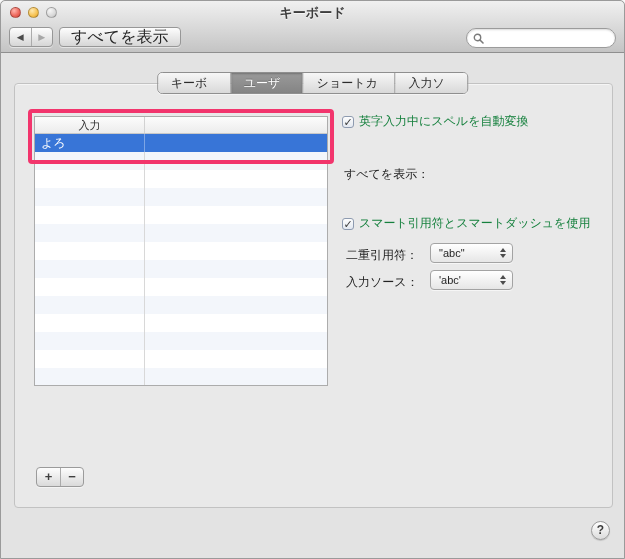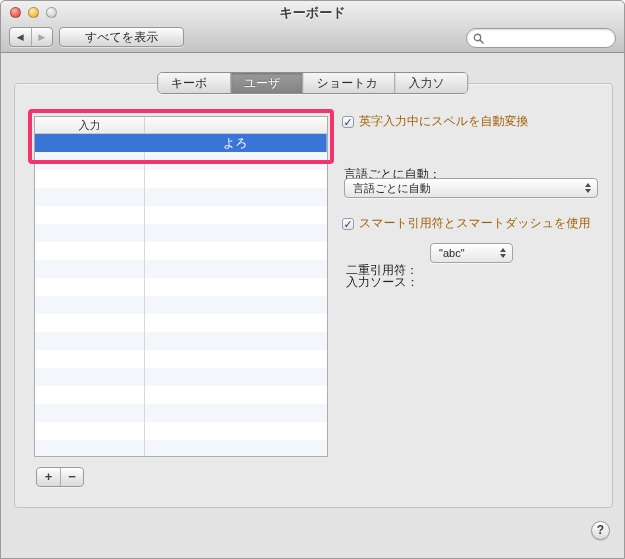--- a/index.html
+++ b/index.html
@@ -34,25 +34,25 @@
   }
   .navseg {
     position:absolute; top:4px; left:8px; width:44px; height:20px; display:flex;
     border:1px solid #979797; border-radius:4px;
     background:linear-gradient(#FDFDFD,#D6D6D6);
     box-shadow:0 1px 0 rgba(255,255,255,.5);
   }
   .navseg .seg { flex:1; text-align:center; font-size:9px; line-height:19px; color:#4a4a4a; }
   .navseg .seg + .seg { border-left:1px solid #ababab; color:#a7a7a7; }
   .btn-showall {
-    position:absolute; top:4px; left:58px; height:20px; padding:0 25px;
+    position:absolute; top:4px; left:58px; height:20px; padding:0 11px;
     border:1px solid #979797; border-radius:4px;
     background:linear-gradient(#FDFDFD,#D6D6D6);
     box-shadow:0 1px 0 rgba(255,255,255,.5);
-    font-size:12px; line-height:18px; color:#262626;
+    font-size:16px; line-height:18px; color:#262626;
   }
   .searchbox {
     position:absolute; top:5px; left:465px; width:150px; height:20px;
     background:#fff; border:1px solid #9b9b9b; border-radius:10px;
     display:flex; align-items:center; padding-left:6px;
     box-shadow:inset 0 1px 2px rgba(0,0,0,.15);
   }
   .searchbox input {
     border:none; outline:none; background:transparent; width:118px;
     font-size:11px; color:#333; margin-left:3px;
@@ -77,55 +77,55 @@
   }
   .tab + .tab { border-left:1px solid #9f9f9f; }
   .tab.selected {
     background:linear-gradient(#9a9a9a,#848484); color:#fff;
     text-shadow:0 -1px 0 rgba(0,0,0,.25);
     box-shadow:inset 0 1px 2px rgba(0,0,0,.25);
   }
 
   
   .dict-table {
-    position:absolute; left:33px; top:115px; width:294px; height:341px;
+    position:absolute; left:33px; top:115px; width:294px; height:270px;
     background:#b91c1c; border:1px solid #ACACAC; overflow:hidden;
   }
   .thead { display:flex; height:17px;
     background:linear-gradient(#FCFCFC,#ECECEC); border-bottom:1px solid #C8C8C8; }
   .thcell { font-size:11px; color:#333; text-align:center; line-height:16px; }
   .thcell.c1 { width:110px; border-right:1px solid #D2D2D2; }
   .thcell.c2 { flex:1; }
   .trow { display:flex; height:18px; background:#fff; }
   .trow.alt { background:#F3F6FB; }
-  .trow.selected { background:#3875D7;justify-content:flex-end; }
+  .trow.selected { background:#3875D7; }
   .tcell { font-size:12px; line-height:18px; color:#222; overflow:hidden; white-space:nowrap; }
   .tcell.c1 { width:110px; border-right:1px solid #D8D8D8; padding-left:6px; }
   .tcell.c2 { flex:1; padding-left:7px; }
   .trow.selected .tcell { color:#fff; border-right-color:rgba(255,255,255,.35); }
 
   .annotation-box {
     position:absolute; left:27px; top:108px; width:306px; height:55px;
     border:4px solid #F2356D; border-radius:4px; pointer-events:none;
   }
 
   
   .checkline { position:absolute; display:flex; align-items:center; gap:5px; }
   .checkline.one { left:341px; top:112px; }
   .checkline.two { left:341px; top:214px; }
   .checkbox {
     width:12px; height:12px; border:1px solid #8E9BB0; border-radius:3px;
     background:linear-gradient(#FDFDFD,#E3E8F0);
     font-size:11px; font-weight:bold; color:#3a3a3a; line-height:11px; text-align:center;
   }
-  .checklabel { font-size:12px; color:#a16207; }
+  .checklabel { font-size:12px; color:#15803d; }
 
   .ctl-label { position:absolute; font-size:12px; color:#222; }
   .lbl-spell  { left:343px; top:165px; }
-  .lbl-double { left:345px; top:261px; }
+  .lbl-double { left:345px; top:246px; }
   .lbl-single { left:345px; top:273px; }
 
   .popup {
     position:absolute; height:20px;
     border:1px solid #A3A3A3; border-radius:4px;
     background:linear-gradient(#FFFFFF,#E6E6E6);
     box-shadow:0 1px 0 rgba(255,255,255,.6);
     font-size:11px; line-height:18px; color:#1f1f1f;
     padding:0 20px 0 8px; overflow:hidden; white-space:nowrap;
   }
@@ -276,46 +276,46 @@
 
   <div class="annotation-box"></div>
 
   <div class="checkline one">
     <span class="checkbox">
       <span>✓</span>
     </span>
     <span class="checklabel">英字入力中にスペルを自動変換</span>
   </div>
 
-  <div class="ctl-label lbl-spell">言語ごとに自動：</div>
-  <div class="popup popup-spell">
-    <span>言語ごとに自動</span>
-    <span class="stepper">
-      <span class="up"></span>
-        <span class="down"></span>
-    </span>
-  </div>
+  <div class="ctl-label lbl-spell">すべてを表示：</div>
 
   <div class="checkline two">
     <span class="checkbox">
       <span>✓</span>
     </span>
     <span class="checklabel">スマート引用符とスマートダッシュを使用</span>
   </div>
 
   <div class="ctl-label lbl-double">二重引用符：</div>
   <div class="popup popup-double">
     <span>"abc"</span>
     <span class="stepper">
       <span class="up"></span>
         <span class="down"></span>
     </span>
   </div>
 
   <div class="ctl-label lbl-single">入力ソース：</div>
+  <div class="popup popup-single">
+    <span>'abc'</span>
+    <span class="stepper">
+      <span class="up"></span>
+        <span class="down"></span>
+    </span>
+  </div>
 
   <div class="addremove">
     <span class="seg">+</span>
     <span class="seg">−</span>
   </div>
 
   <div class="helpbtn">?</div>
 
 </div>
 

